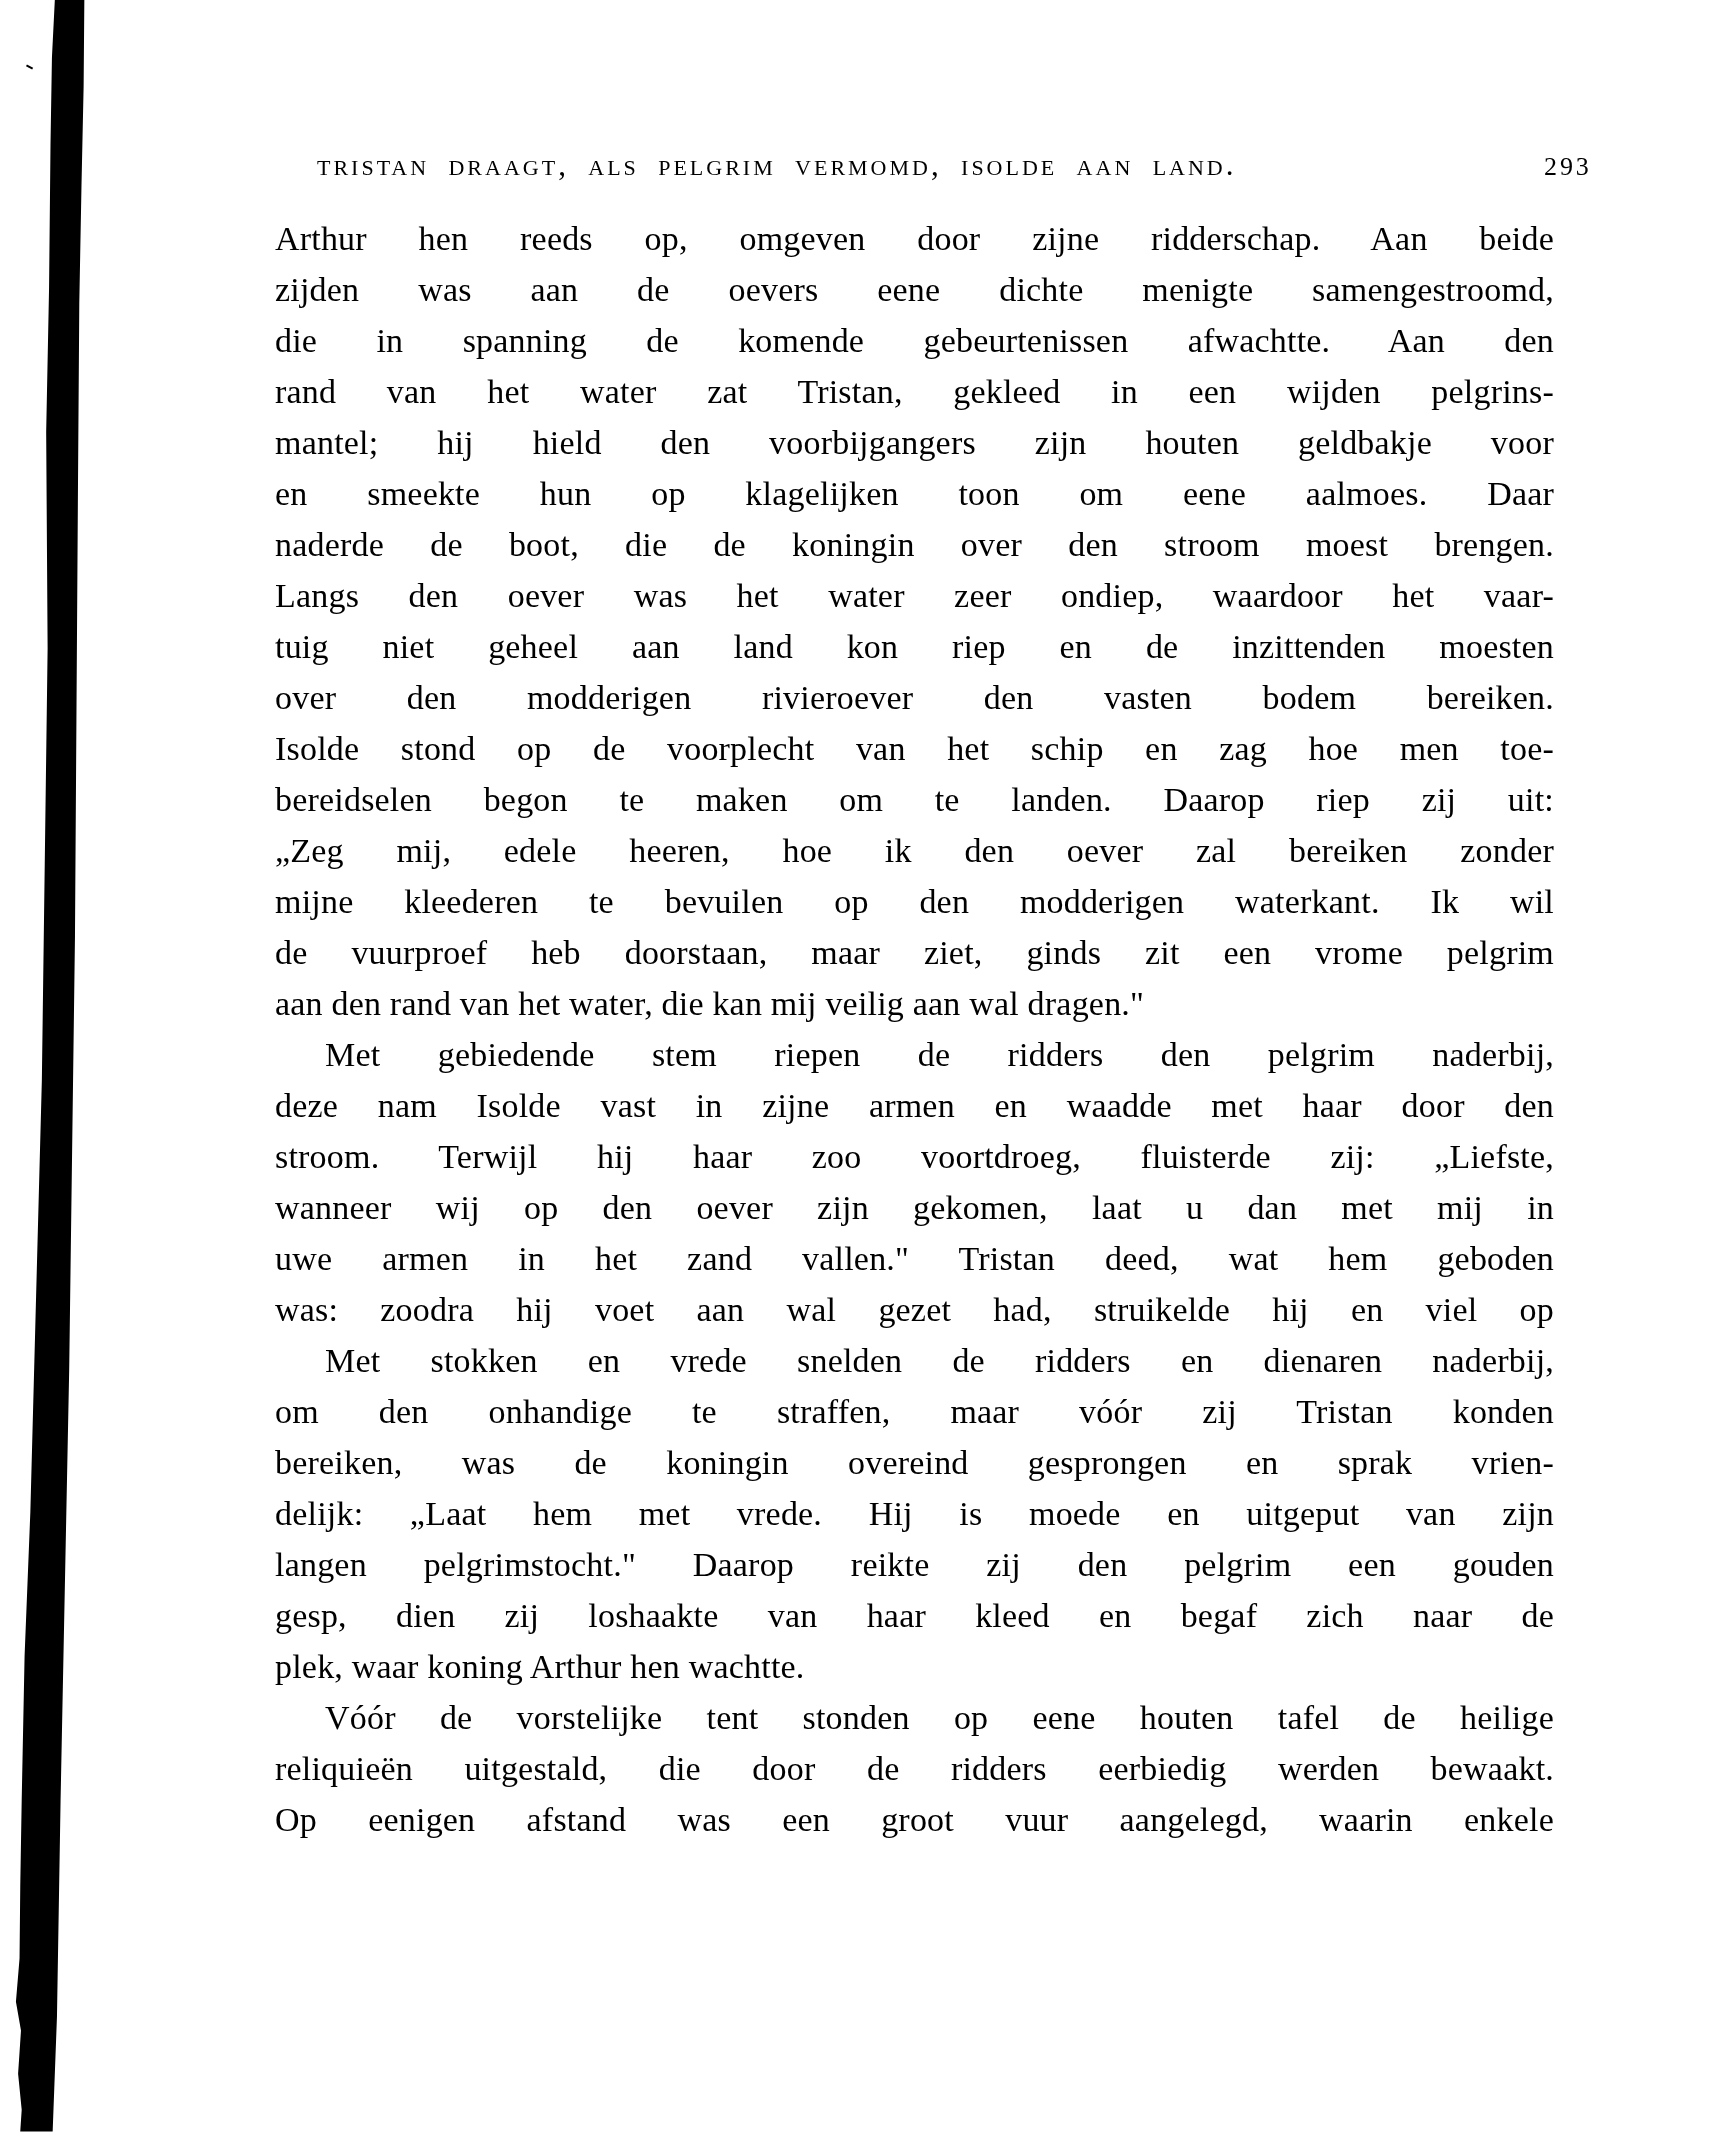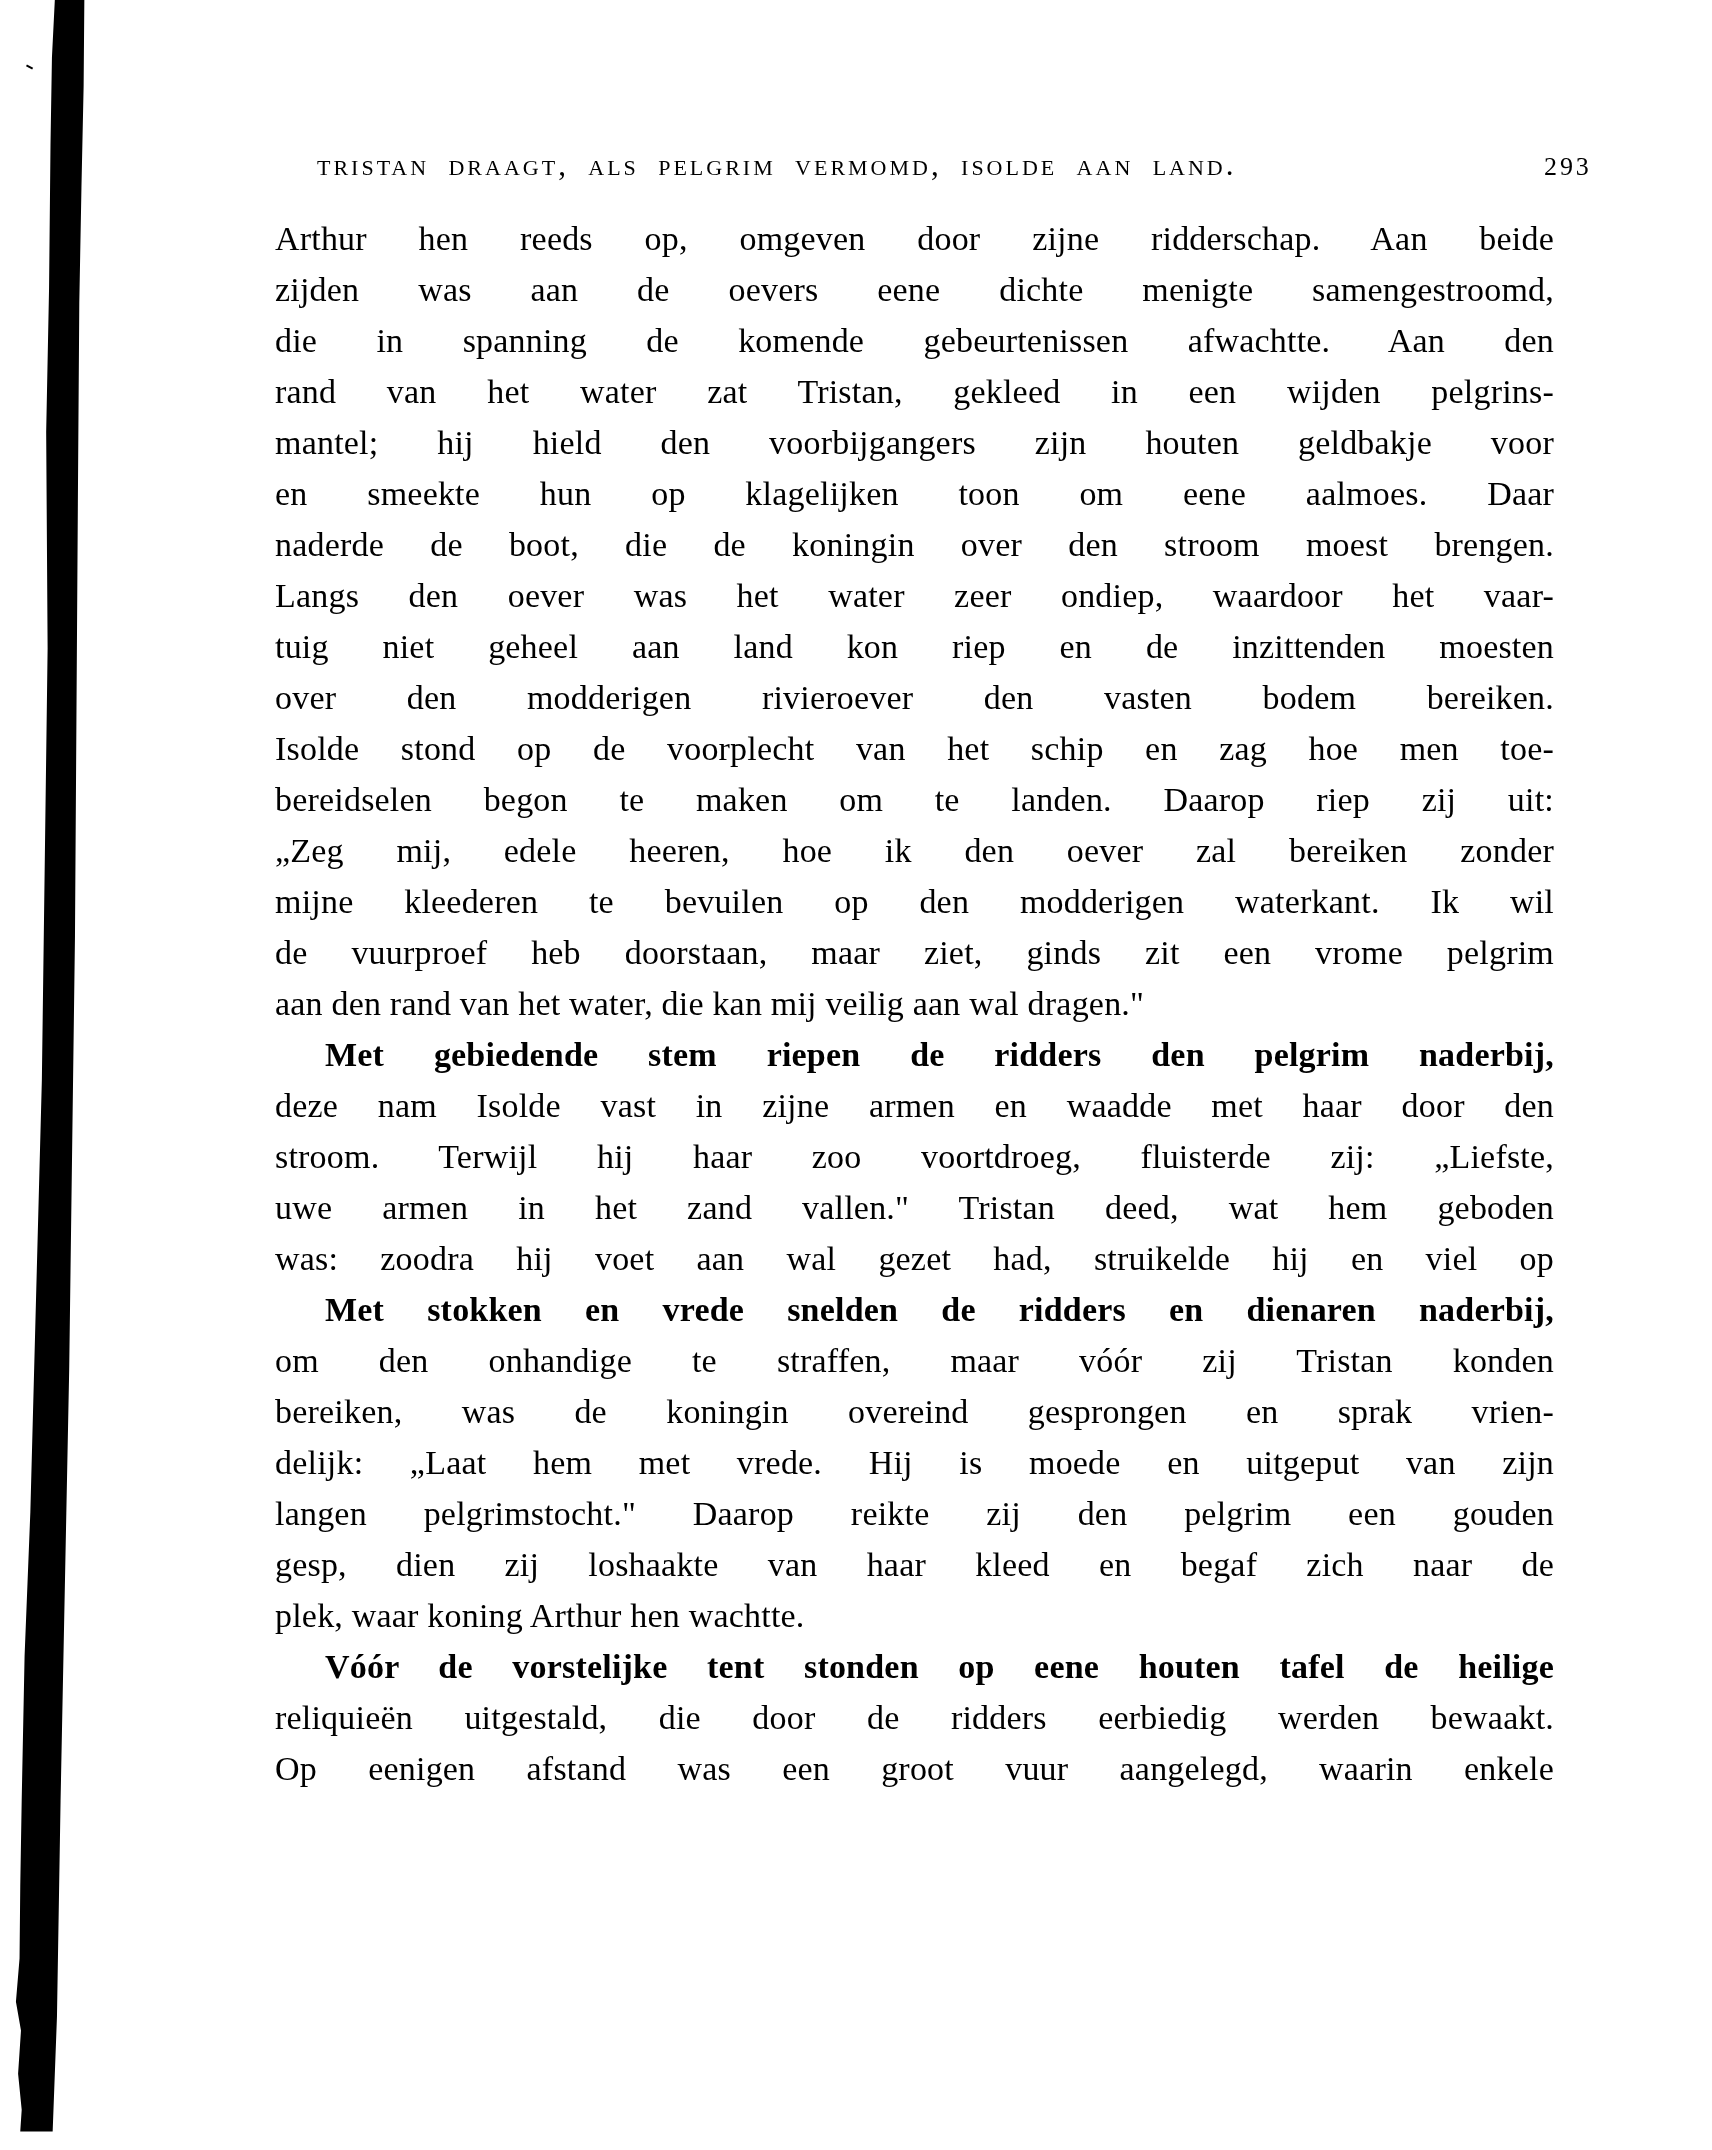--- a/index.html
+++ b/index.html
@@ -72,21 +72,21 @@
     display: block;
     height: 51px;
     line-height: 51px;
     font-size: 34px;
     white-space: nowrap;
     text-align: justify;
     text-align-last: justify;
     letter-spacing: 0.2px;
     overflow: visible;
   }
-  .line.indent { padding-left: 50px; font-weight: bold; }
+  .line.indent { padding-left: 50px; }
   .line.last {
     text-align-last: left;
   }
 </style>
 </head>
 <body>
 
 <div class="binding-edge">
   <svg width="101" height="2135" viewBox="0 0 140 2965" xmlns="http://www.w3.org/2000/svg">
     <path d="M76 0 L117 0 L116 120 L113 260 L110 420 L108 700 L106 1000 L104 1300 L100 1600 L96 1900 L90 2200 L84 2500 L79 2800 L73 2960 L28 2960 L30 2930 L25 2880 L29 2820 L22 2780 L27 2720 L28 2620 L30 2500 L34 2300 L42 2100 L50 1800 L58 1500 L62 1200 L66 900 L64 600 L68 400 L70 200 L72 80 Z" fill="#000000"></path>
@@ -113,20 +113,21 @@
       <div class="line">over den modderigen rivieroever den vasten bodem bereiken.</div>
       <div class="line">Isolde stond op de voorplecht van het schip en zag hoe men toe-</div>
       <div class="line">bereidselen begon te maken om te landen. Daarop riep zij uit:</div>
       <div class="line">„Zeg mij, edele heeren, hoe ik den oever zal bereiken zonder</div>
       <div class="line">mijne kleederen te bevuilen op den modderigen waterkant. Ik wil</div>
       <div class="line">de vuurproef heb doorstaan, maar ziet, ginds zit een vrome pelgrim</div>
       <div class="line last">aan den rand van het water, die kan mij veilig aan wal dragen."</div>
       <div class="line indent">Met gebiedende stem riepen de ridders den pelgrim naderbij,</div>
       <div class="line">deze nam Isolde vast in zijne armen en waadde met haar door den</div>
       <div class="line">stroom. Terwijl hij haar zoo voortdroeg, fluisterde zij: „Liefste,</div>
+      <div class="line">wanneer wij op den oever zijn gekomen, laat u dan met mij in</div>
       <div class="line">uwe armen in het zand vallen." Tristan deed, wat hem geboden</div>
       <div class="line">was: zoodra hij voet aan wal gezet had, struikelde hij en viel op</div>
       <div class="line indent">Met stokken en vrede snelden de ridders en dienaren naderbij,</div>
       <div class="line">om den onhandige te straffen, maar vóór zij Tristan konden</div>
       <div class="line">bereiken, was de koningin overeind gesprongen en sprak vrien-</div>
       <div class="line">delijk: „Laat hem met vrede. Hij is moede en uitgeput van zijn</div>
       <div class="line">langen pelgrimstocht." Daarop reikte zij den pelgrim een gouden</div>
       <div class="line">gesp, dien zij loshaakte van haar kleed en begaf zich naar de</div>
       <div class="line last">plek, waar koning Arthur hen wachtte.</div>
       <div class="line indent">Vóór de vorstelijke tent stonden op eene houten tafel de heilige</div>

